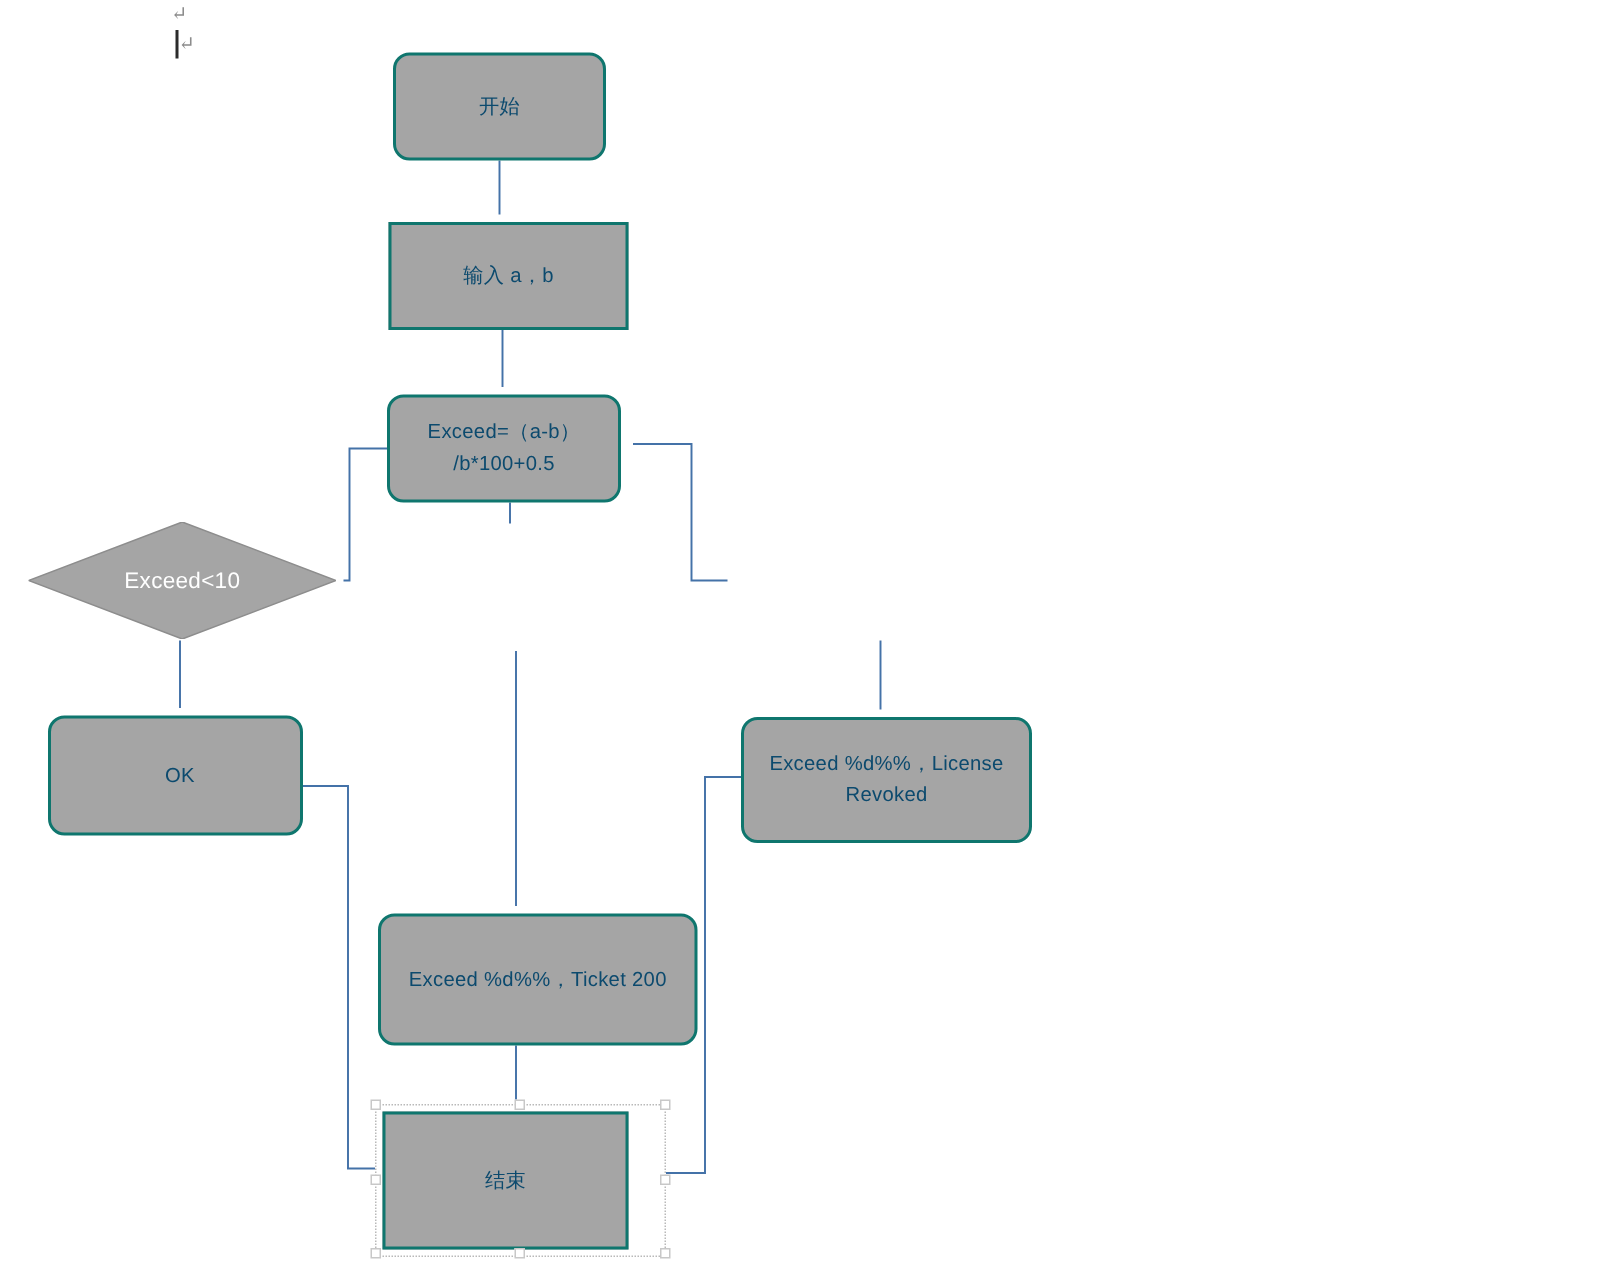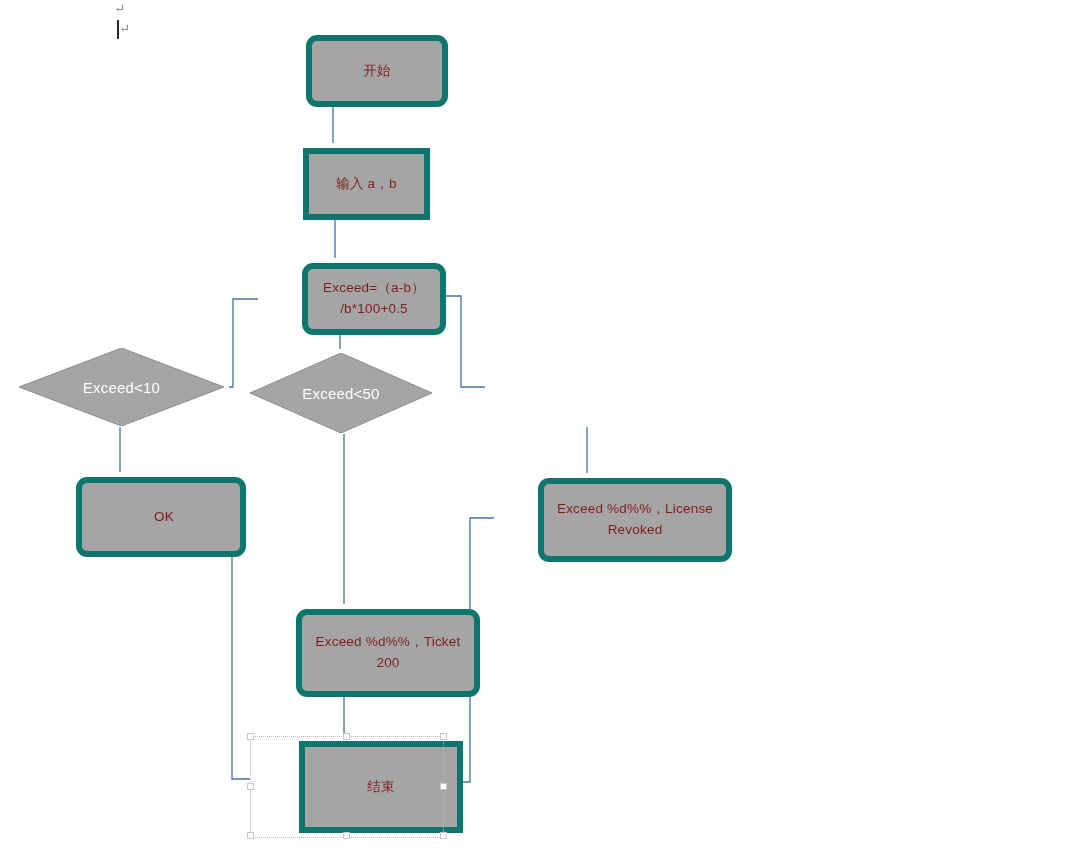--- a/index.html
+++ b/index.html
@@ -29,32 +29,31 @@
   .caret {
     position: absolute;
     width: 2px;
     background: #2b2b2b;
   }
   
   .node {
     position: absolute;
     box-sizing: border-box;
     background: #a5a5a5;
-    border: 6px solid #0f766e;
-    color: #7f1d1d;
+    border: 2px solid #0f766e;
+    color: #0c4a6e;
     display: flex;
     align-items: center;
     justify-content: center;
     text-align: center;
     font-size: 13.5px;
     line-height: 1.55;
     letter-spacing: 0.2px;
     padding: 2px 8px;
     white-space: pre-line;
-    margin-left: 44px;
   }
   .node.rounded { border-radius: 11px; }
   .node.rect { border-radius: 0; }
   .node-label { display: block; }
 
   
   .diamond {
     position: absolute;
     display: flex;
     align-items: center;
@@ -135,53 +134,47 @@
 
     <path d="M344,697 L344,736" stroke="#4472a8" stroke-width="1.3" marker-end="url(#ah)"></path>
 
     <path d="M494,518 L470,518 L470,782 L444,782" stroke="#4472a8" stroke-width="1.3" marker-end="url(#ah)"></path>
   </svg>
 
   <div class="node rounded" style="left:262px; top:35px; width:142px; height:72px;">
     <span class="node-label">开始</span>
   </div>
 
-  <div class="node rect" style="left:259px; top:148px; width:127px; height:72px;">
+  <div class="node rect" style="left:259px; top:148px; width:160px; height:72px;">
     <span class="node-label">输入 a，b</span>
   </div>
 
-  <div class="node rounded" style="left:258px; top:263px; width:144px; height:72px;">
+  <div class="node rounded" style="left:258px; top:263px; width:156px; height:72px;">
     <span class="node-label">Exceed=（a-b）
 /b*100+0.5</span>
   </div>
 
   <div class="diamond" style="left:19px; top:348px; width:205px; height:78px;">
     <svg class="dia-shape" viewBox="0 0 205 78" preserveAspectRatio="none">
       <polygon points="102.5,0 205,39 102.5,78 0,39" fill="#a5a5a5" stroke="#8d8d8d" stroke-width="1"></polygon>
     </svg>
     <span class="dia-text">Exceed&lt;10</span>
   </div>
 
-  <div class="diamond" style="left:250px; top:353px; width:182px; height:80px;">
-    <svg class="dia-shape" viewBox="0 0 182 80" preserveAspectRatio="none">
-      <polygon points="91,0 182,40 91,80 0,40" fill="#a5a5a5" stroke="#8d8d8d" stroke-width="1"></polygon>
-    </svg>
-    <span class="dia-text">Exceed&lt;50</span>
-  </div>
 
 
   <div class="node rounded" style="left:32px; top:477px; width:170px; height:80px;padding-left:14px;">
     <span class="node-label">OK</span>
   </div>
 
   <div class="node rounded" style="left:494px; top:478px; width:194px; height:84px;">
     <span class="node-label">Exceed %d%%，License Revoked</span>
   </div>
 
-  <div class="node rounded" style="left:252px; top:609px; width:184px; height:88px;">
+  <div class="node rounded" style="left:252px; top:609px; width:213px; height:88px;">
     <span class="node-label">Exceed %d%%，Ticket 200</span>
   </div>
 
   <div class="node rect" style="left:255px; top:741px; width:164px; height:92px;">
     <span class="node-label">结束</span>
   </div>
 
   <div class="sel-frame" style="left:250px; top:736px; width:194px; height:102px;"></div>
   <div class="handle" style="left:247px; top:733px;"></div>
   <div class="handle" style="left:343px; top:733px;"></div>

